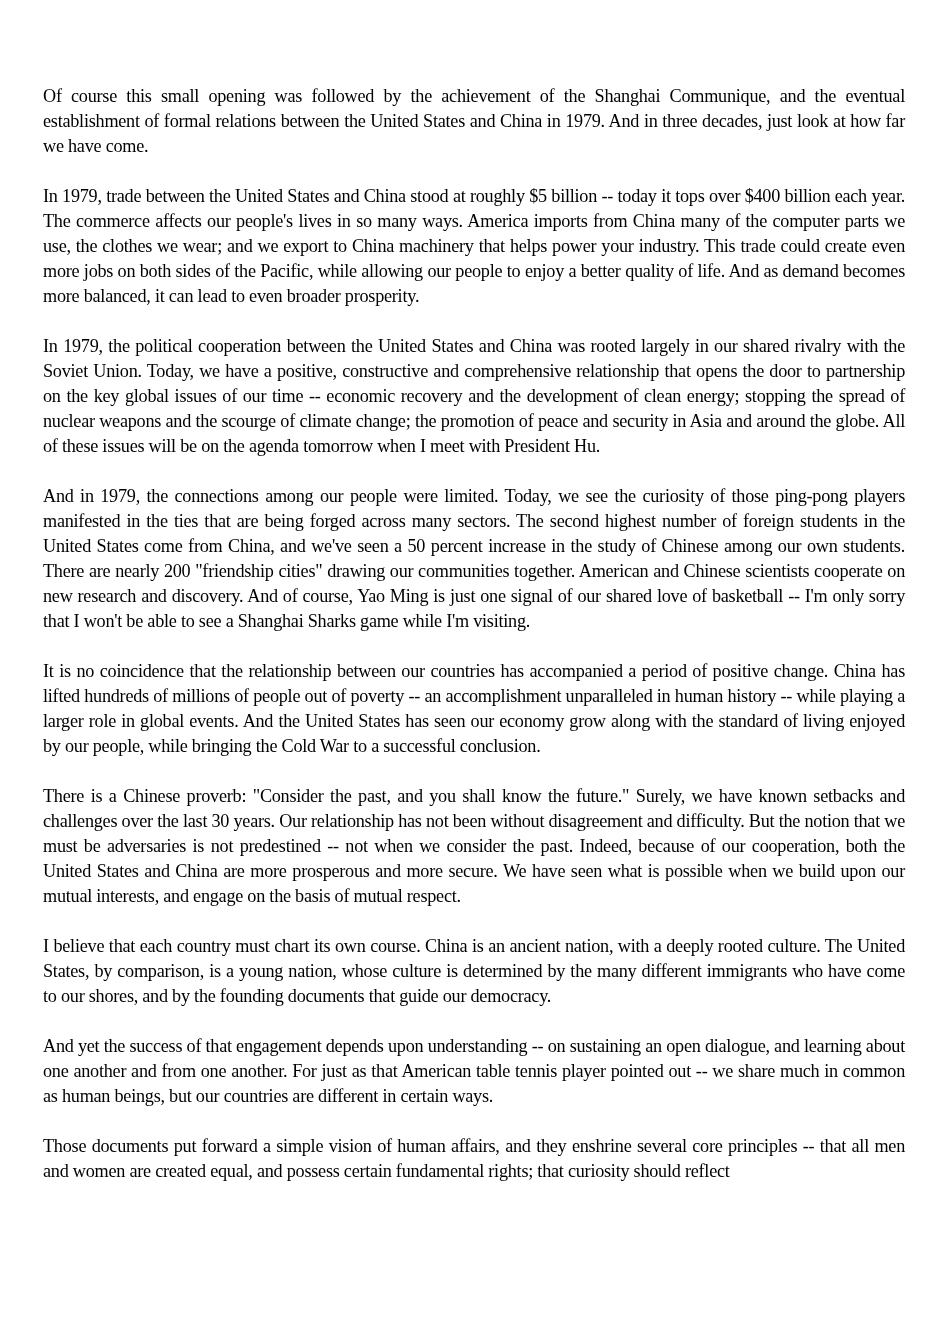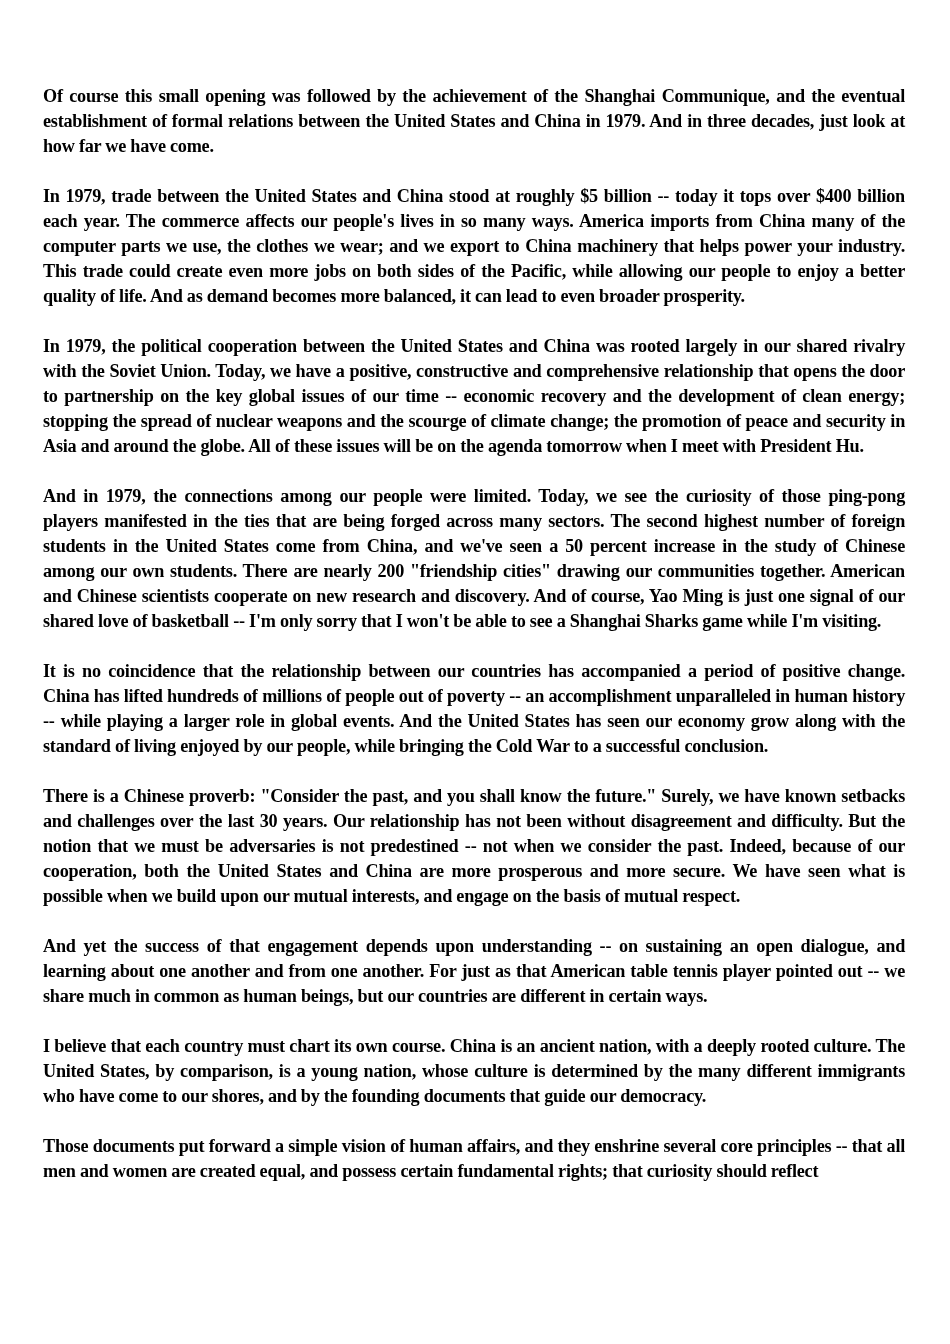--- a/index.html
+++ b/index.html
@@ -21,29 +21,28 @@
       font-family: "Liberation Serif", "DejaVu Serif", serif;
       font-size: 18.2px;
       line-height: 25px;
       color: #000000;
       letter-spacing: -0.25px;
     }
     .para {
       margin: 0 0 25px 0;
       text-align: justify;
       text-justify: inter-word;
-      font-weight: bold;
     }
   </style>
 </head>
 <body>
 
 <div class="page">
   <p class="para">Of course this small opening was followed by the achievement of the Shanghai Communique, and the eventual establishment of formal relations between the United States and China in 1979. And in three decades, just look at how far we have come.</p>
   <p class="para">In 1979, trade between the United States and China stood at roughly $5 billion -- today it tops over $400 billion each year. The commerce affects our people's lives in so many ways. America imports from China many of the computer parts we use, the clothes we wear; and we export to China machinery that helps power your industry. This trade could create even more jobs on both sides of the Pacific, while allowing our people to enjoy a better quality of life. And as demand becomes more balanced, it can lead to even broader prosperity.</p>
   <p class="para">In 1979, the political cooperation between the United States and China was rooted largely in our shared rivalry with the Soviet Union. Today, we have a positive, constructive and comprehensive relationship that opens the door to partnership on the key global issues of our time -- economic recovery and the development of clean energy; stopping the spread of nuclear weapons and the scourge of climate change; the promotion of peace and security in Asia and around the globe. All of these issues will be on the agenda tomorrow when I meet with President Hu.</p>
   <p class="para">And in 1979, the connections among our people were limited. Today, we see the curiosity of those ping-pong players manifested in the ties that are being forged across many sectors. The second highest number of foreign students in the United States come from China, and we've seen a 50 percent increase in the study of Chinese among our own students. There are nearly 200 "friendship cities" drawing our communities together. American and Chinese scientists cooperate on new research and discovery. And of course, Yao Ming is just one signal of our shared love of basketball -- I'm only sorry that I won't be able to see a Shanghai Sharks game while I'm visiting.</p>
   <p class="para">It is no coincidence that the relationship between our countries has accompanied a period of positive change. China has lifted hundreds of millions of people out of poverty -- an accomplishment unparalleled in human history -- while playing a larger role in global events. And the United States has seen our economy grow along with the standard of living enjoyed by our people, while bringing the Cold War to a successful conclusion.</p>
   <p class="para">There is a Chinese proverb: "Consider the past, and you shall know the future." Surely, we have known setbacks and challenges over the last 30 years. Our relationship has not been without disagreement and difficulty. But the notion that we must be adversaries is not predestined -- not when we consider the past. Indeed, because of our cooperation, both the United States and China are more prosperous and more secure. We have seen what is possible when we build upon our mutual interests, and engage on the basis of mutual respect.</p>
+  <p class="para">I believe that each country must chart its own course. China is an ancient nation, with a deeply rooted culture. The United States, by comparison, is a young nation, whose culture is determined by the many different immigrants who have come to our shores, and by the founding documents that guide our democracy.</p>
   <p class="para">And yet the success of that engagement depends upon understanding -- on sustaining an open dialogue, and learning about one another and from one another. For just as that American table tennis player pointed out -- we share much in common as human beings, but our countries are different in certain ways.</p>
-  <p class="para">I believe that each country must chart its own course. China is an ancient nation, with a deeply rooted culture. The United States, by comparison, is a young nation, whose culture is determined by the many different immigrants who have come to our shores, and by the founding documents that guide our democracy.</p>
   <p class="para">Those documents put forward a simple vision of human affairs, and they enshrine several core principles -- that all men and women are created equal, and possess certain fundamental rights; that curiosity should reflect</p>
 </div>
 
 </body></html>

